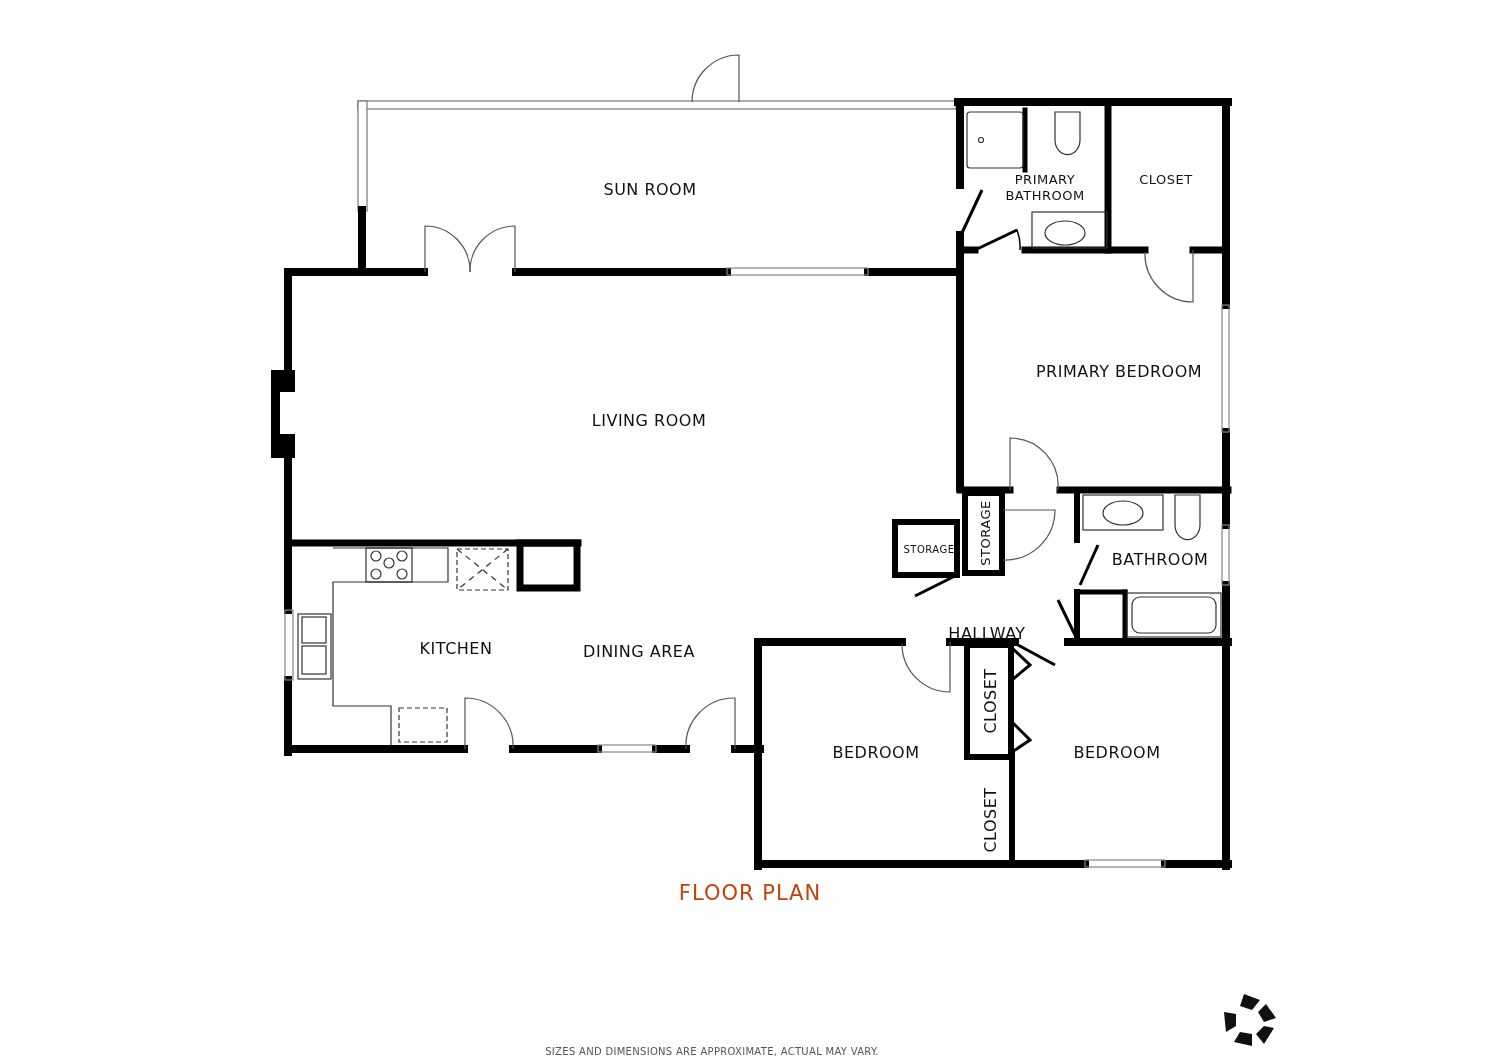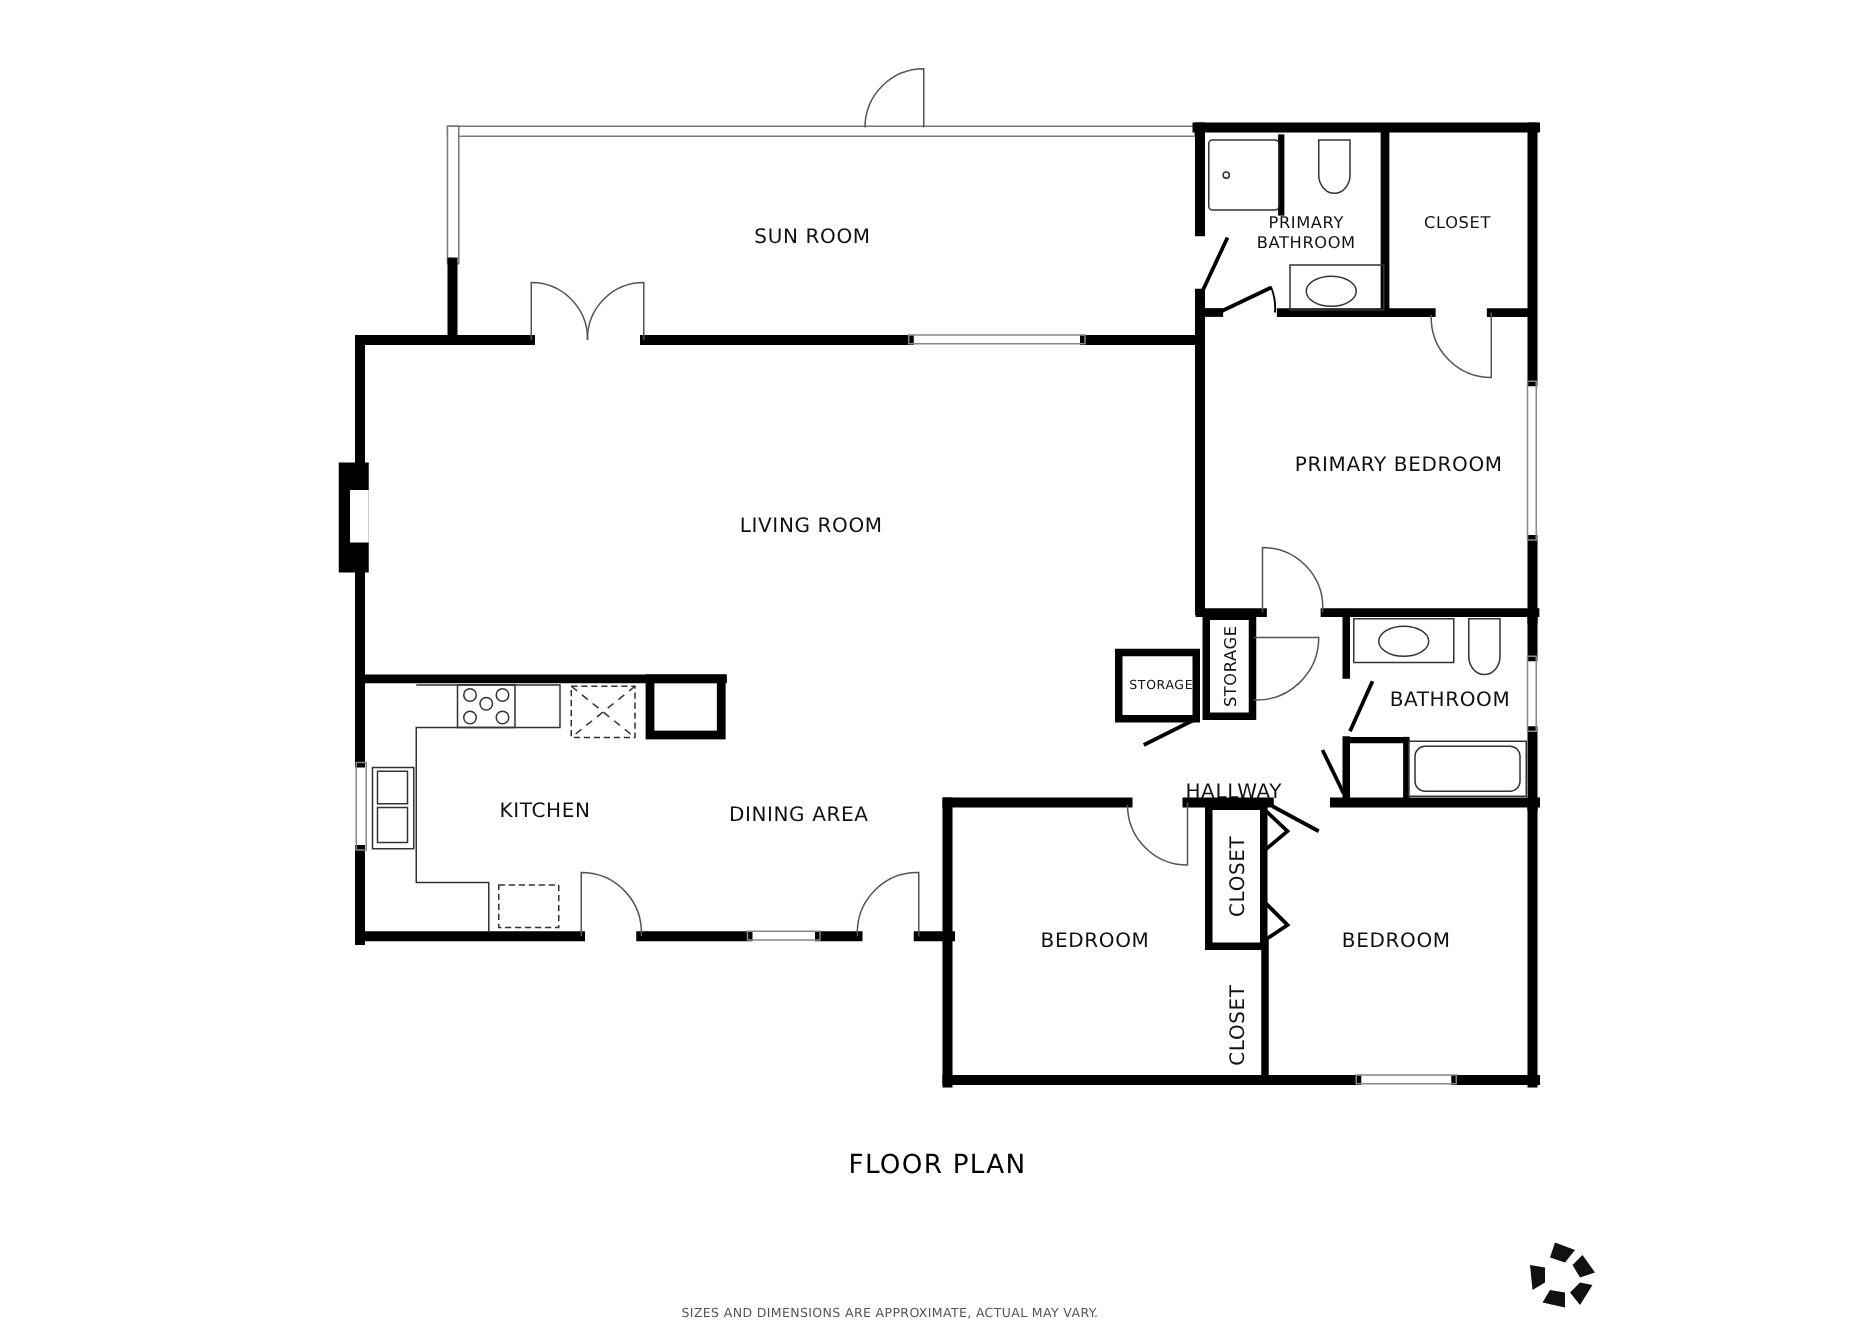--- a/index.html
+++ b/index.html
@@ -2,21 +2,21 @@
 <html><head>
 <meta charset="utf-8">
 <style>
   html, body { margin:0; padding:0; background:#ffffff; }
   body { width:1500px; height:1060px; position:relative; overflow:hidden; font-family:"DejaVu Sans", sans-serif; }
   #plan { position:absolute; left:0; top:0; width:1500px; height:1060px; }
   .lbl { position:absolute; color:#111; font-size:16px; letter-spacing:0.5px; white-space:nowrap; transform:translate(-50%,-50%); }
   .lbl.sm { font-size:13px; }
   .lbl.xs { font-size:10px; }
   .lbl.vert { transform:translate(-50%,-50%) rotate(-90deg); }
-  .title { position:absolute; left:750px; top:931px; transform:translate(-50%,-50%); font-size:21px; letter-spacing:1px; color:#000000; }
+  .title { position:absolute; left:750px; top:893px; transform:translate(-50%,-50%); font-size:21px; letter-spacing:1px; color:#c2410c; }
   .disclaimer { position:absolute; left:712px; top:1039px; transform:translate(-50%,-50%); font-size:10px; color:#555; letter-spacing:0.3px; white-space:nowrap;margin-top:12px; }
   .brand { position:absolute; left:1222px; top:992px; display:flex; align-items:center; }
   .brand-name { font-family:"DejaVu Serif", serif; font-size:34px; color:#111; margin-left:14px; letter-spacing:0.5px; }
   .reg { font-size:9px; vertical-align:top; position:relative; top:-10px; }
 </style>
 </head>
 <body>
 
 <svg id="plan" viewBox="0 0 1500 1060" xmlns="http://www.w3.org/2000/svg">
   <g fill="none" stroke="#000" stroke-linecap="square">
@@ -151,21 +151,21 @@
 <div class="lbl" style="left:650px;top:189px;">SUN ROOM</div>
 <div class="lbl sm" style="left:1045px;top:179px;">PRIMARY</div>
 <div class="lbl sm" style="left:1045px;top:195px;">BATHROOM</div>
 <div class="lbl sm" style="left:1166px;top:179px;">CLOSET</div>
 <div class="lbl" style="left:1093px;top:371px;margin-left:26px;">PRIMARY BEDROOM</div>
 <div class="lbl" style="left:613px;top:420px;margin-left:36px;">LIVING ROOM</div>
 <div class="lbl xs" style="left:929px;top:549px;">STORAGE</div>
 <div class="lbl sm vert" style="left:985px;top:533px;">STORAGE</div>
 <div class="lbl" style="left:1160px;top:559px;">BATHROOM</div>
 <div class="lbl" style="left:987px;top:600px;margin-top:33px;">HALLWAY</div>
-<div class="lbl" style="left:436px;top:648px;">KITCHEN</div>
+<div class="lbl" style="left:456px;top:648px;">KITCHEN</div>
 <div class="lbl" style="left:639px;top:651px;">DINING AREA</div>
 <div class="lbl" style="left:876px;top:752px;">BEDROOM</div>
 <div class="lbl" style="left:1117px;top:752px;">BEDROOM</div>
 <div class="lbl vert" style="left:990px;top:701px;">CLOSET</div>
 <div class="lbl vert" style="left:990px;top:820px;">CLOSET</div>
 
 <div class="title">FLOOR PLAN</div>
 <div class="disclaimer">SIZES AND DIMENSIONS ARE APPROXIMATE, ACTUAL MAY VARY.</div>
 
 <div class="brand">

